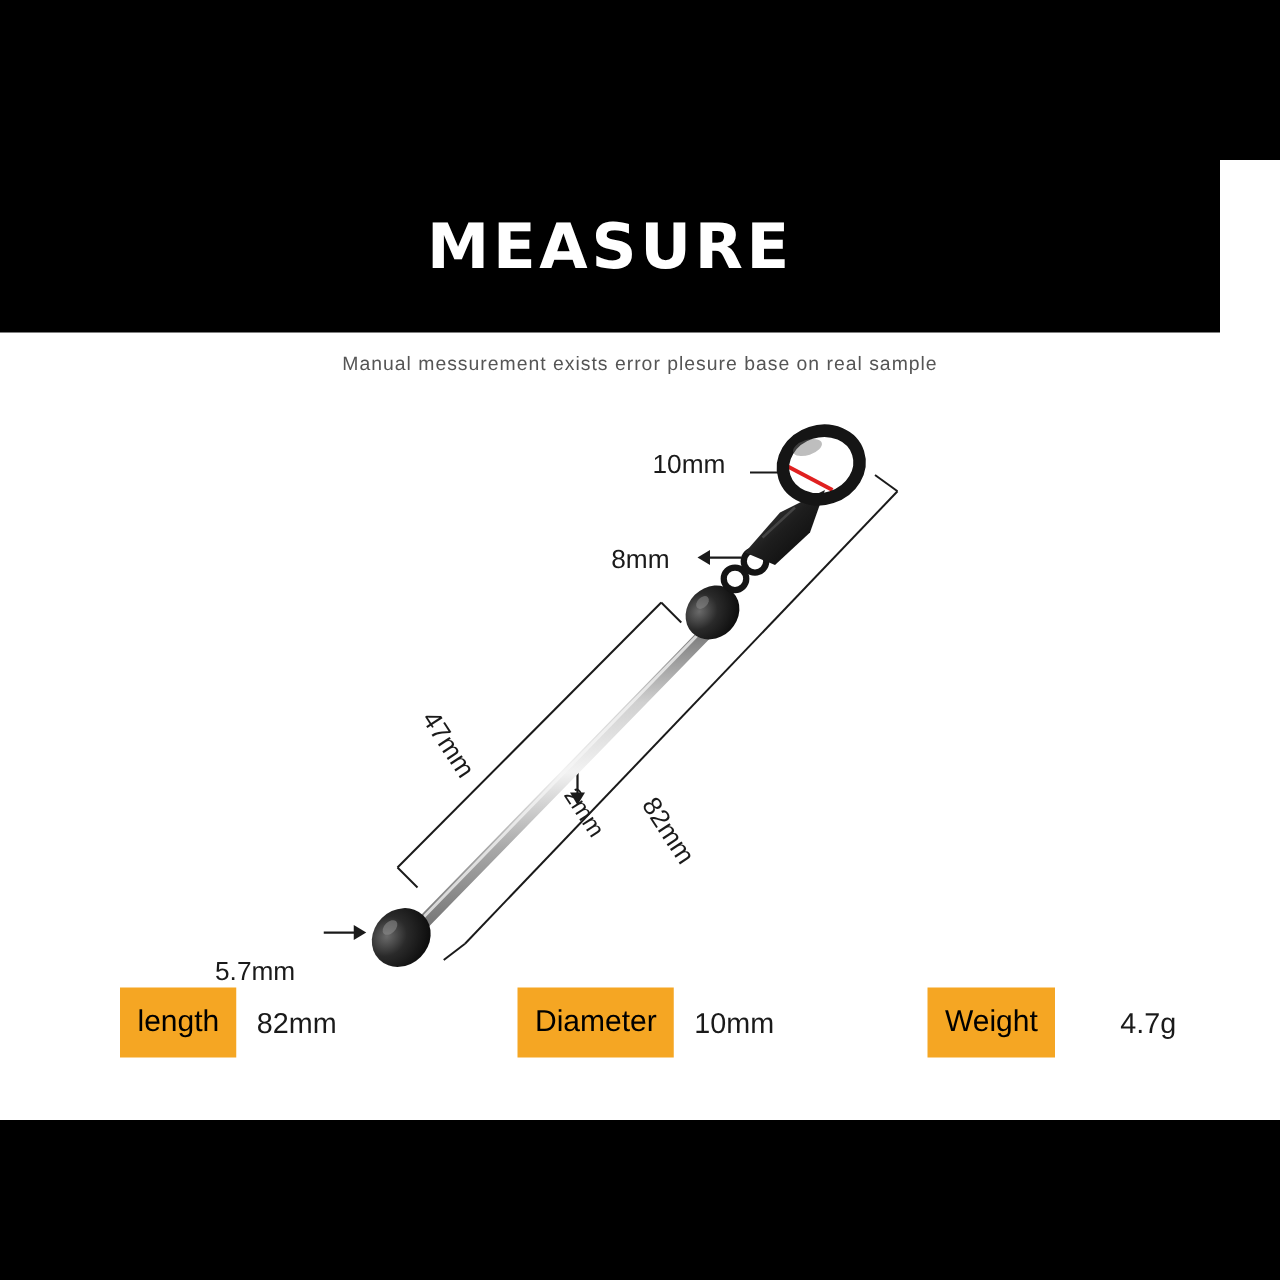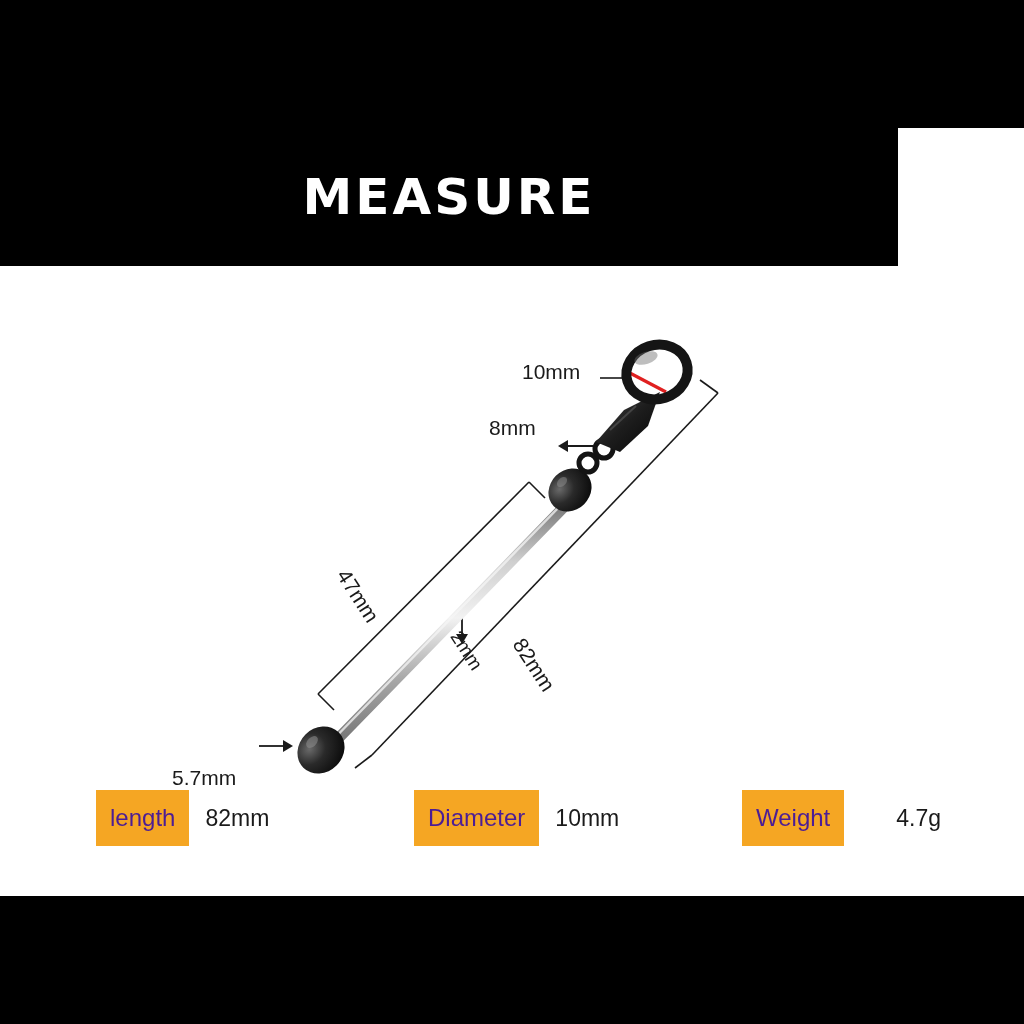--- a/index.html
+++ b/index.html
@@ -28,21 +28,21 @@
     background: #000000;
   }
   .letterbox.top { top: 0; height: 128px; }
   .letterbox.bottom { bottom: 0; height: 128px; }
 
   
   .title-banner {
     position: absolute;
     left: 0;
     top: 128px;
-    width: 898px;
+    width: 976px;
     height: 138px;
     background: #000000;
     display: flex;
     align-items: center;
     justify-content: center;
   }
   .title-text {
     color: #ffffff;
     font-size: 50px;
     font-weight: bold;
@@ -121,21 +121,21 @@
     height: 64px;
   }
   .spec {
     position: absolute;
     display: flex;
     align-items: center;
     height: 56px;
   }
   .spec-tag {
     background: #F5A623;
-    color: #4c1d95;
+    color: #000000;
     font-size: 24px;
     padding: 0 14px;
     height: 56px;
     line-height: 56px;
     display: inline-block;
     font-family: "Liberation Sans", sans-serif;
   }
   .spec-val {
     color: #1a1a1a;
     font-size: 23px;
@@ -151,20 +151,21 @@
 
 <div id="page">
 
   <div class="letterbox top"></div>
   <div class="letterbox bottom"></div>
 
   <div class="title-banner">
     <div class="title-text">MEASURE</div>
   </div>
 
+  <div class="subtitle">Manual messurement exists error plesure base on real sample</div>
 
   <div class="stage">
     <svg width="1024" height="470" viewBox="0 0 1024 470" xmlns="http://www.w3.org/2000/svg">
       <defs>
         <linearGradient id="rodGrad" x1="0" y1="0" x2="0" y2="1">
           <stop offset="0%" stop-color="#7d7d7d"></stop>
           <stop offset="22%" stop-color="#cfcfcf"></stop>
           <stop offset="45%" stop-color="#f2f2f2"></stop>
           <stop offset="70%" stop-color="#a8a8a8"></stop>
           <stop offset="100%" stop-color="#6e6e6e"></stop>
@@ -238,21 +239,21 @@
         <path d="M 596 112 L 624 80 L 660 62 L 648 96 L 620 122 Z" fill="url(#claspGrad)"></path>
         <path d="M 610 100 L 636 76" stroke="#5a5a5a" stroke-width="2" opacity="0.6" fill="none"></path>
 
         <ellipse cx="657" cy="42" rx="31" ry="27" fill="none" stroke="#151515" stroke-width="10" transform="rotate(-18 657 42)"></ellipse>
         <ellipse cx="646" cy="28" rx="12" ry="6" fill="#6f6f6f" opacity="0.45" transform="rotate(-18 646 28)"></ellipse>
       </g>
     </svg>
   </div>
 
   <div class="callout" style="left:522px; top:360px;">10mm</div>
-  <div class="callout" style="left:489px; top:416px;">8mm</div>
+  <div class="callout" style="left:489px; top:436px;">8mm</div>
   <div class="rot-47">47mm</div>
   <div class="rot-2">2mm</div>
   <div class="rot-82">82mm</div>
   <div class="callout" style="left:172px; top:730px;margin-top:36px;">5.7mm</div>
 
   <div class="specs">
     <div class="spec" id="spec-0">
       <span class="spec-tag">length</span>
       <span class="spec-val">82mm</span>
     </div>

